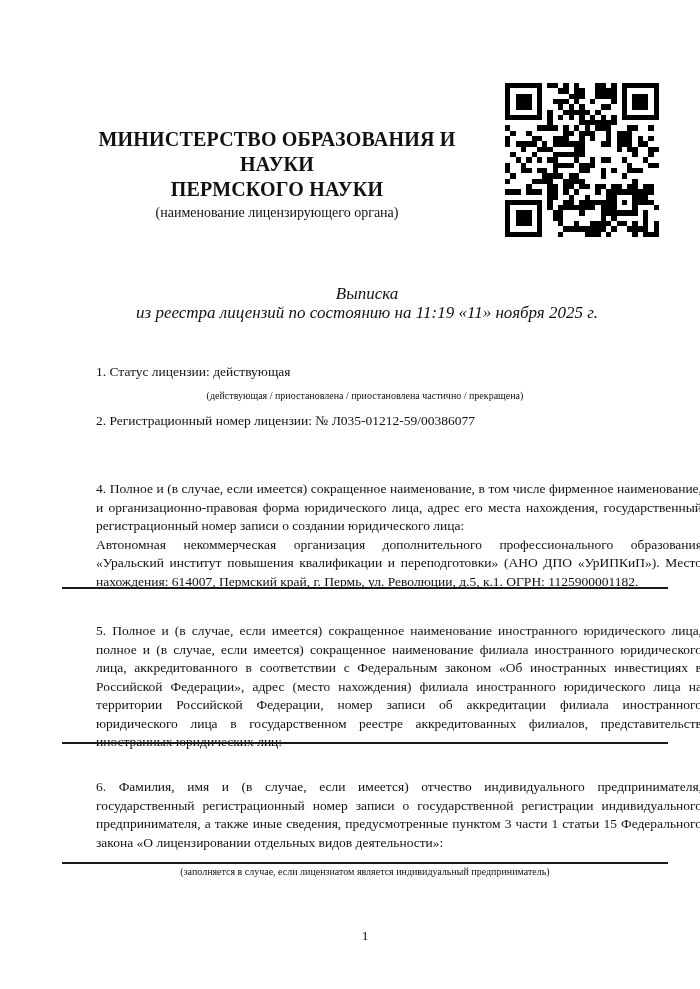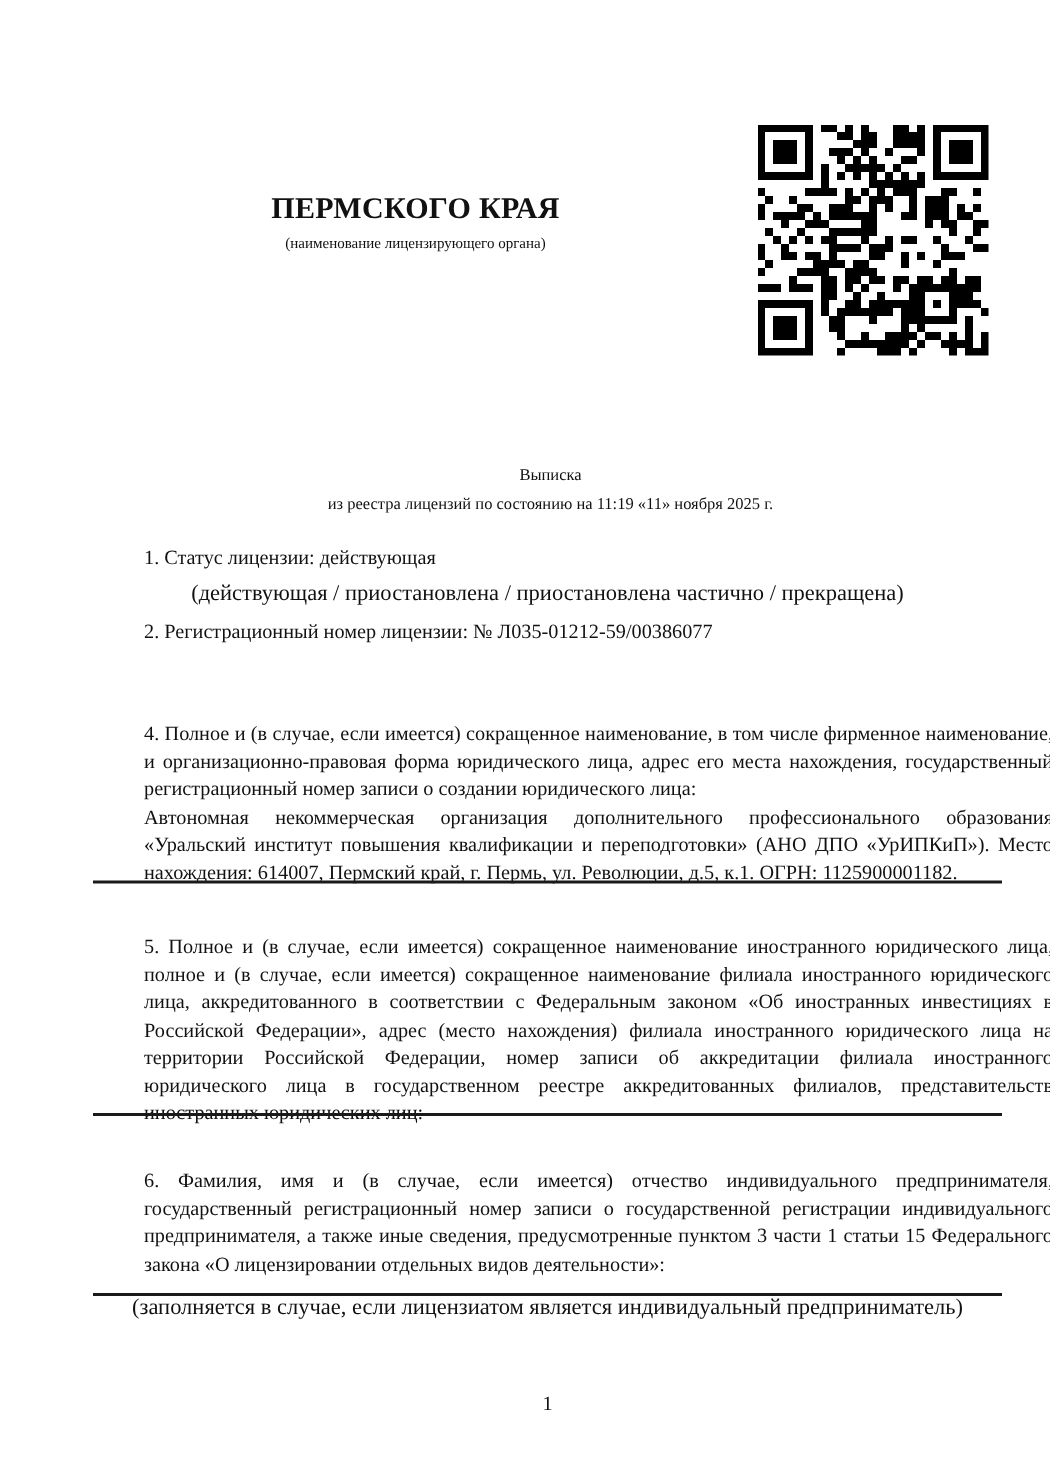--- a/index.html
+++ b/index.html
@@ -3,41 +3,42 @@
 <meta charset="utf-8">
 <style>
   html,body{margin:0;padding:0;background:#ffffff;}
   .page{
     position:relative;width:700px;height:989px;background:#ffffff;overflow:hidden;
     font-family:"Liberation Serif","DejaVu Serif",serif;color:#111111;
   }
   
   .org{position:absolute;left:62px;top:127px;width:430px;text-align:center;}
   .org-line{font-size:20px;font-weight:bold;line-height:25px;letter-spacing:.2px;}
-  .org-note{font-size:10px;line-height:14px;margin-top:4px;}
+  .org-note{font-size:14px;line-height:14px;margin-top:4px;}
   
   .qr{position:absolute;left:505px;top:83px;width:154px;height:154px;}
   
-  .doc-title{position:absolute;left:62px;top:308px;width:610px;text-align:center;
-    font-size:11px;line-height:19px;}
+  .doc-title{position:absolute;left:62px;top:284px;width:610px;text-align:center;
+    font-size:17px;line-height:19px;font-style:italic;}
   
   .item{position:absolute;left:62px;width:606px;font-size:13.5px;line-height:18.5px;margin-left:34px;}
   .just{text-align:justify;}
-  .note{position:absolute;left:62px;width:606px;text-align:center;font-size:15px;line-height:14px;}
+  .note{position:absolute;left:62px;width:606px;text-align:center;font-size:10px;line-height:14px;}
   .rule{position:absolute;left:62px;width:606px;border-top:2px solid #1a1a1a;height:0;}
   .pagenum{position:absolute;left:62px;top:927px;width:606px;text-align:center;font-size:13.5px;line-height:18px;}
   p{margin:0;padding:0;}
 </style>
 </head>
 <body>
 
 <div class="page">
 
   <div class="org">
-    <div class="org-line">ПЕРМСКОГО КРАЯ</div>
+    <div class="org-line">МИНИСТЕРСТВО ОБРАЗОВАНИЯ И НАУКИ</div>
+    <div class="org-line">ПЕРМСКОГО НАУКИ</div>
     <div class="org-note">(наименование лицензирующего органа)</div>
   </div>
 
   <svg id="qr-svg" class="qr" viewBox="0 0 29 29" shape-rendering="crispEdges" fill="#000000">
       <rect x="0" y="0" width="1" height="1"></rect>
       <rect x="1" y="0" width="1" height="1"></rect>
       <rect x="2" y="0" width="1" height="1"></rect>
       <rect x="3" y="0" width="1" height="1"></rect>
       <rect x="4" y="0" width="1" height="1"></rect>
       <rect x="5" y="0" width="1" height="1"></rect>

